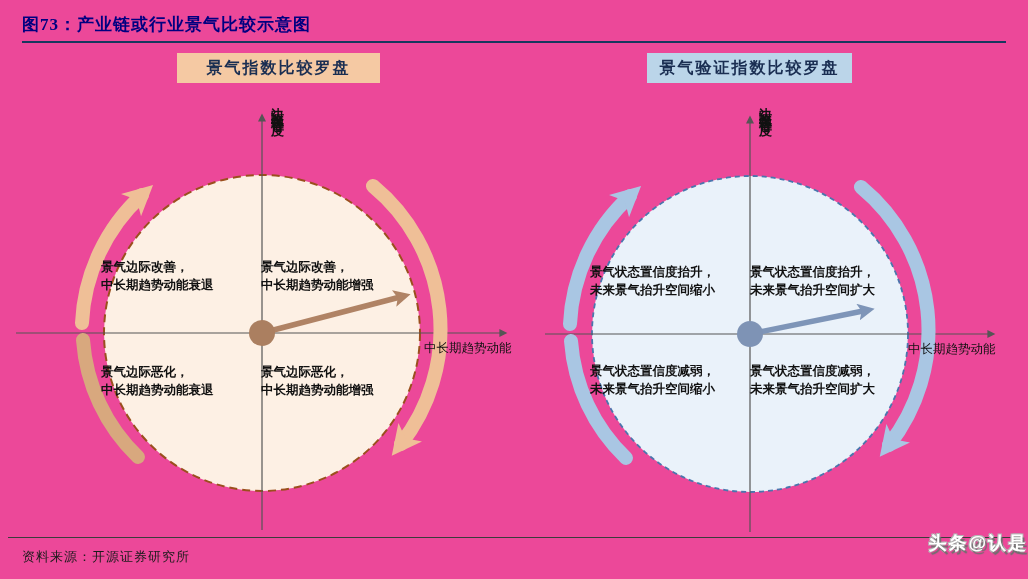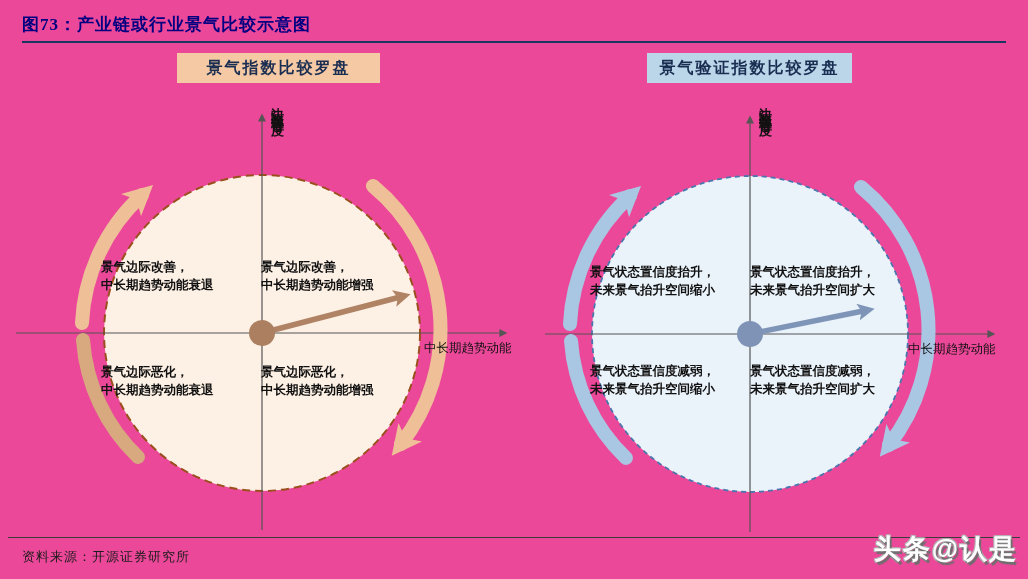--- a/index.html
+++ b/index.html
@@ -26,21 +26,21 @@
   .xlab{
     position:absolute;font-size:12.5px;font-weight:normal;color:#111;white-space:nowrap;
   }
   .quad{
     position:absolute;text-align:left;font-size:12.5px;font-weight:bold;
     color:#111;line-height:18px;white-space:nowrap;
   }
   .src-rule{position:absolute;left:8px;right:8px;top:537px;height:1px;background:#3c3c3c;}
   .src-text{position:absolute;left:22px;top:548px;font-size:13px;color:#1c1c1c;letter-spacing:1px;}
   .watermark{
-    position:absolute;right:10px;top:531px;font-size:27px;font-weight:bold;color:#ffffff;
+    position:absolute;right:0;top:531px;font-size:18px;font-weight:bold;color:#ffffff;
     font-family:"Liberation Sans","DejaVu Sans",sans-serif;letter-spacing:2px;
     text-shadow:2px 3px 1px #6e6e6e,-1px -1px 0 #b5b5b5,1px -1px 0 #b5b5b5,-1px 1px 0 #b5b5b5;
   }
 </style>
 </head>
 <body>
 
 <div class="page">
 
   <div class="fig-title">图73：产业链或行业景气比较示意图</div>

